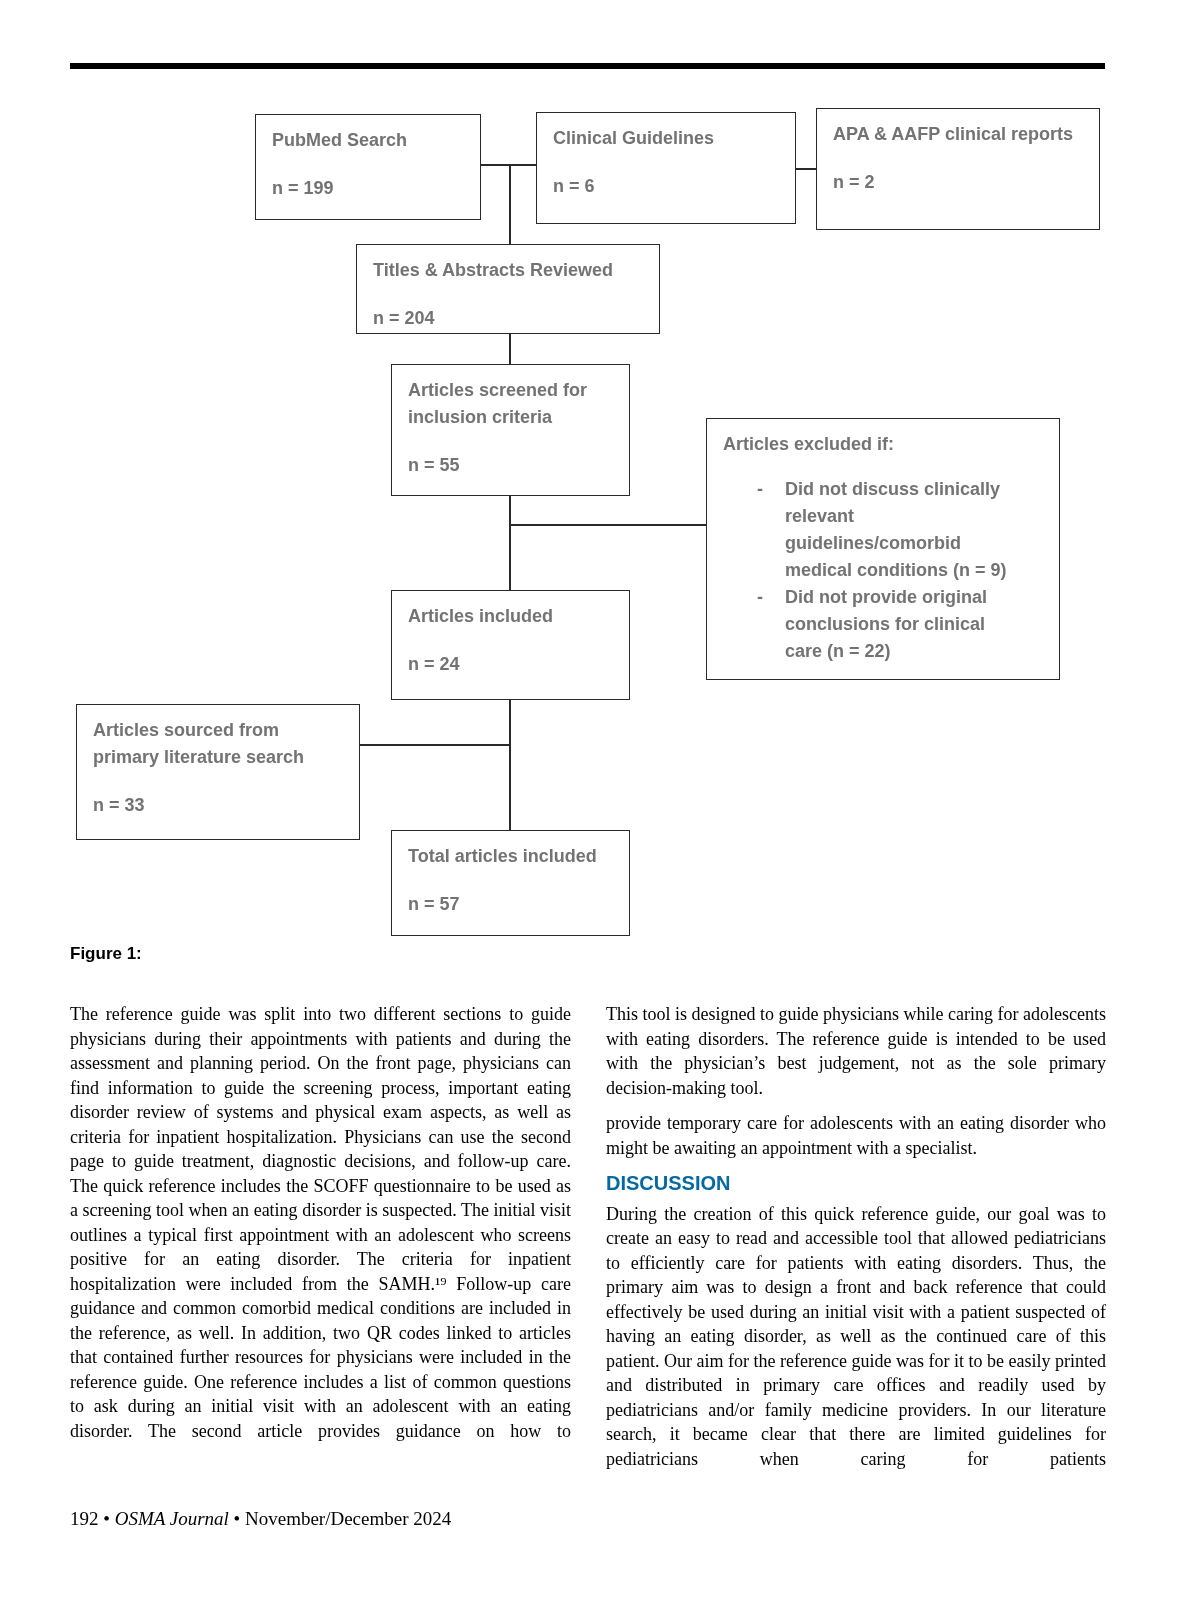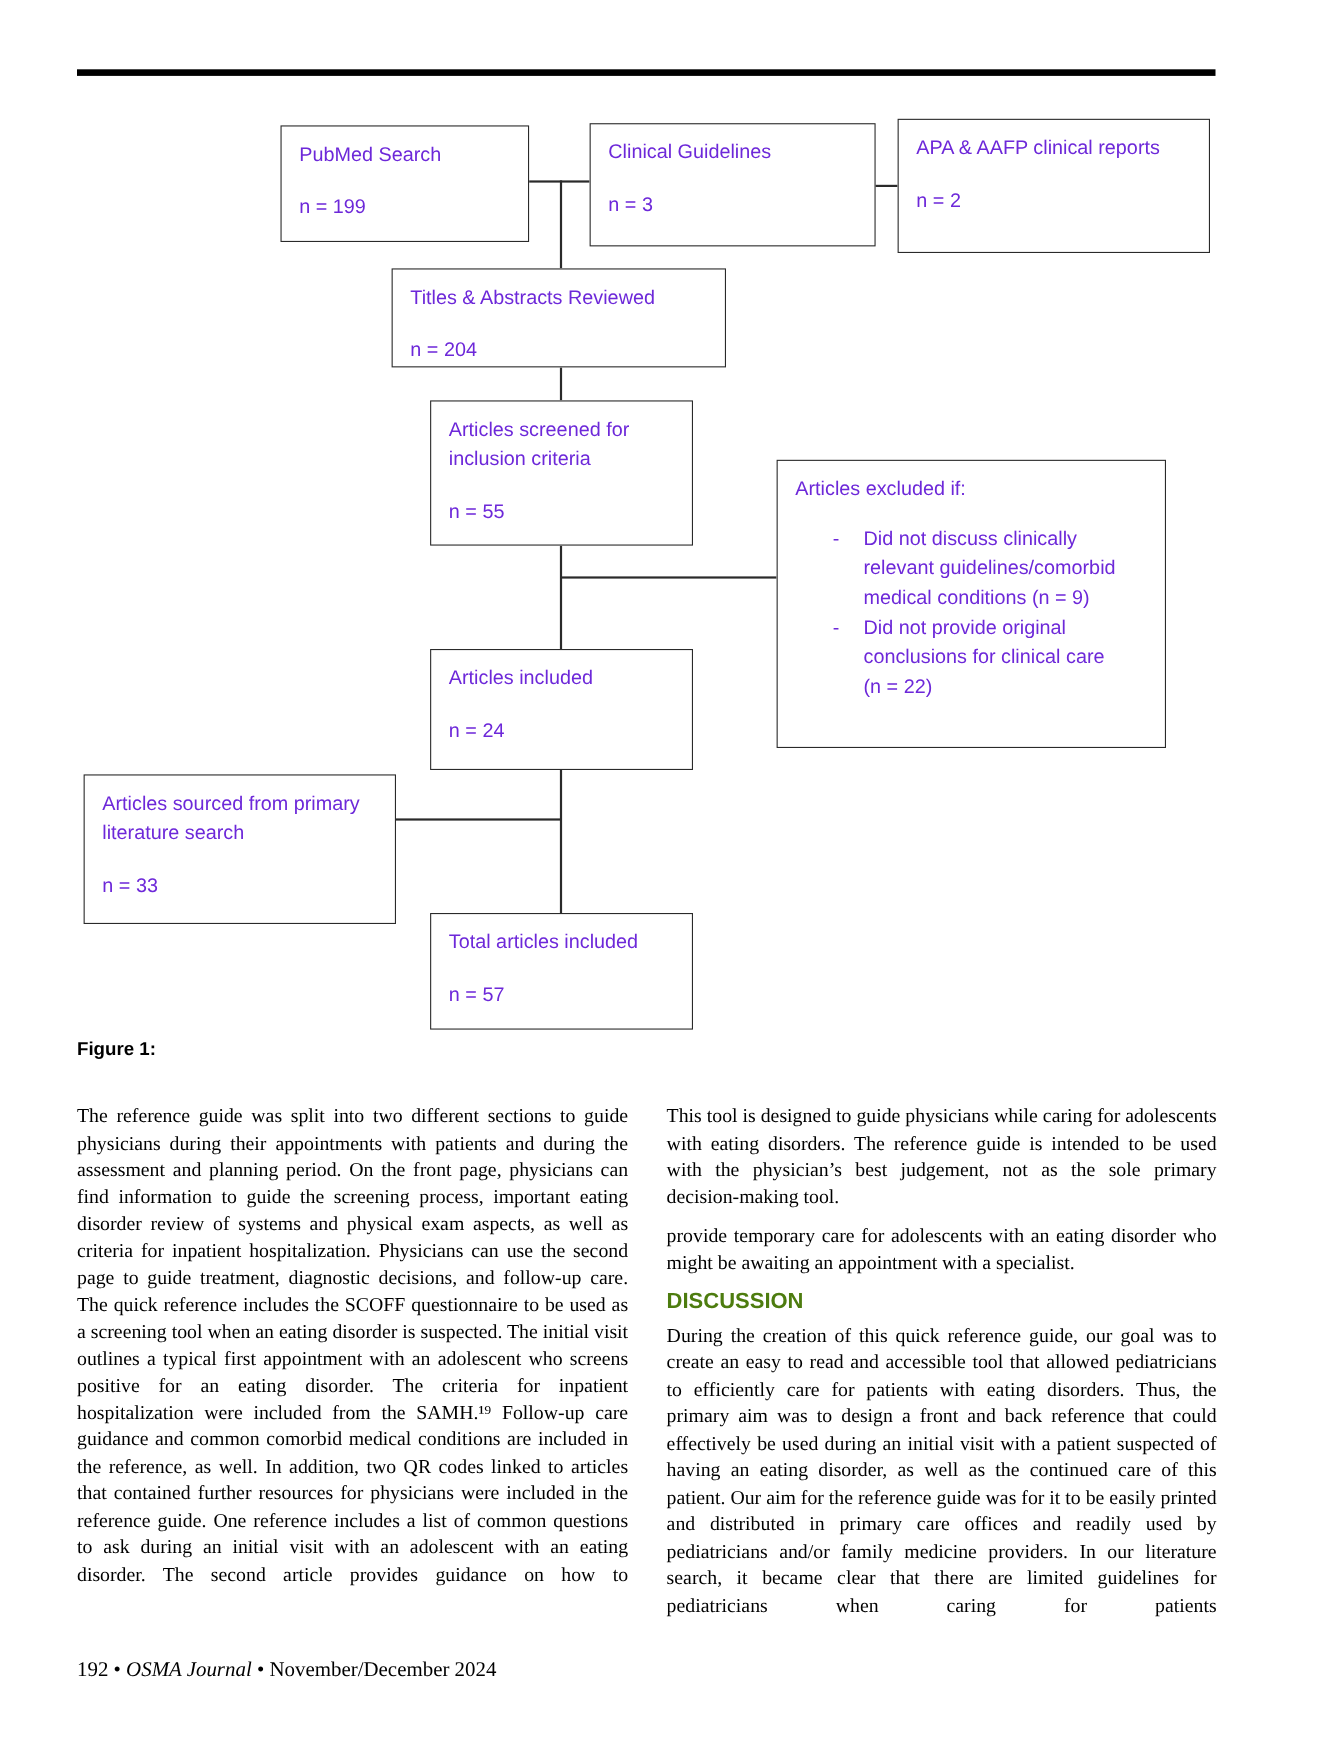--- a/index.html
+++ b/index.html
@@ -32,21 +32,22 @@
     position: absolute;
     background: #2a2a2a;
   }
   .fc-box {
     position: absolute;
     border: 1.5px solid #2a2a2a;
     background: #ffffff;
     padding: 12px 16px;
     font-size: 18px;
     line-height: 1.5;
-    color: #6d28d9;
+    color: #737373;
+    font-weight: bold;
   }
   .fc-title { font-size: 18px; }
   .fc-count { margin-top: 21px; }
   .fc-bullets {
     margin-top: 18px;
     padding-left: 34px;
     padding-right: 8px;
   }
   .bullet-row {
     display: flex;
@@ -74,21 +75,21 @@
     color: #000;
   }
   .col-left { left: 70px; width: 501px; }
   .col-right { left: 606px; width: 500px; }
   .col p { margin-bottom: 11px; }
   .col p.continues { text-align-last: justify; margin-bottom: 0; }
   .discussion-heading {
     font-family: "Liberation Sans", sans-serif;
     font-weight: bold;
     font-size: 20px;
-    color: #4d7c0f;
+    color: #0369a1;
     margin: 4px 0 6px 0;
     text-align: left;
   }
   .footer {
     position: absolute;
     left: 70px; top: 1508px;
     font-family: "Liberation Serif", serif;
     font-size: 19px;
     color: #000;
   }
@@ -112,21 +113,21 @@
     <div class="line" style="left:509px; top:700px; width:2px; height:130px;"></div>
     <div class="line" style="left:360px; top:744px; width:150px; height:2px;"></div>
 
     <div class="fc-box" style="left:255px; top:114px; width:226px; height:106px;">
       <div class="fc-title">PubMed Search</div>
       <div class="fc-count">n = 199</div>
     </div>
 
     <div class="fc-box" style="left:536px; top:112px; width:260px; height:112px;">
       <div class="fc-title">Clinical Guidelines</div>
-      <div class="fc-count">n = 3</div>
+      <div class="fc-count">n = 6</div>
     </div>
 
     <div class="fc-box" style="left:816px; top:108px; width:284px; height:122px;">
       <div class="fc-title">APA &amp; AAFP clinical reports</div>
       <div class="fc-count">n = 2</div>
     </div>
 
     <div class="fc-box" style="left:356px; top:244px; width:304px; height:90px;">
       <div class="fc-title">Titles &amp; Abstracts Reviewed</div>
       <div class="fc-count">n = 204</div>

